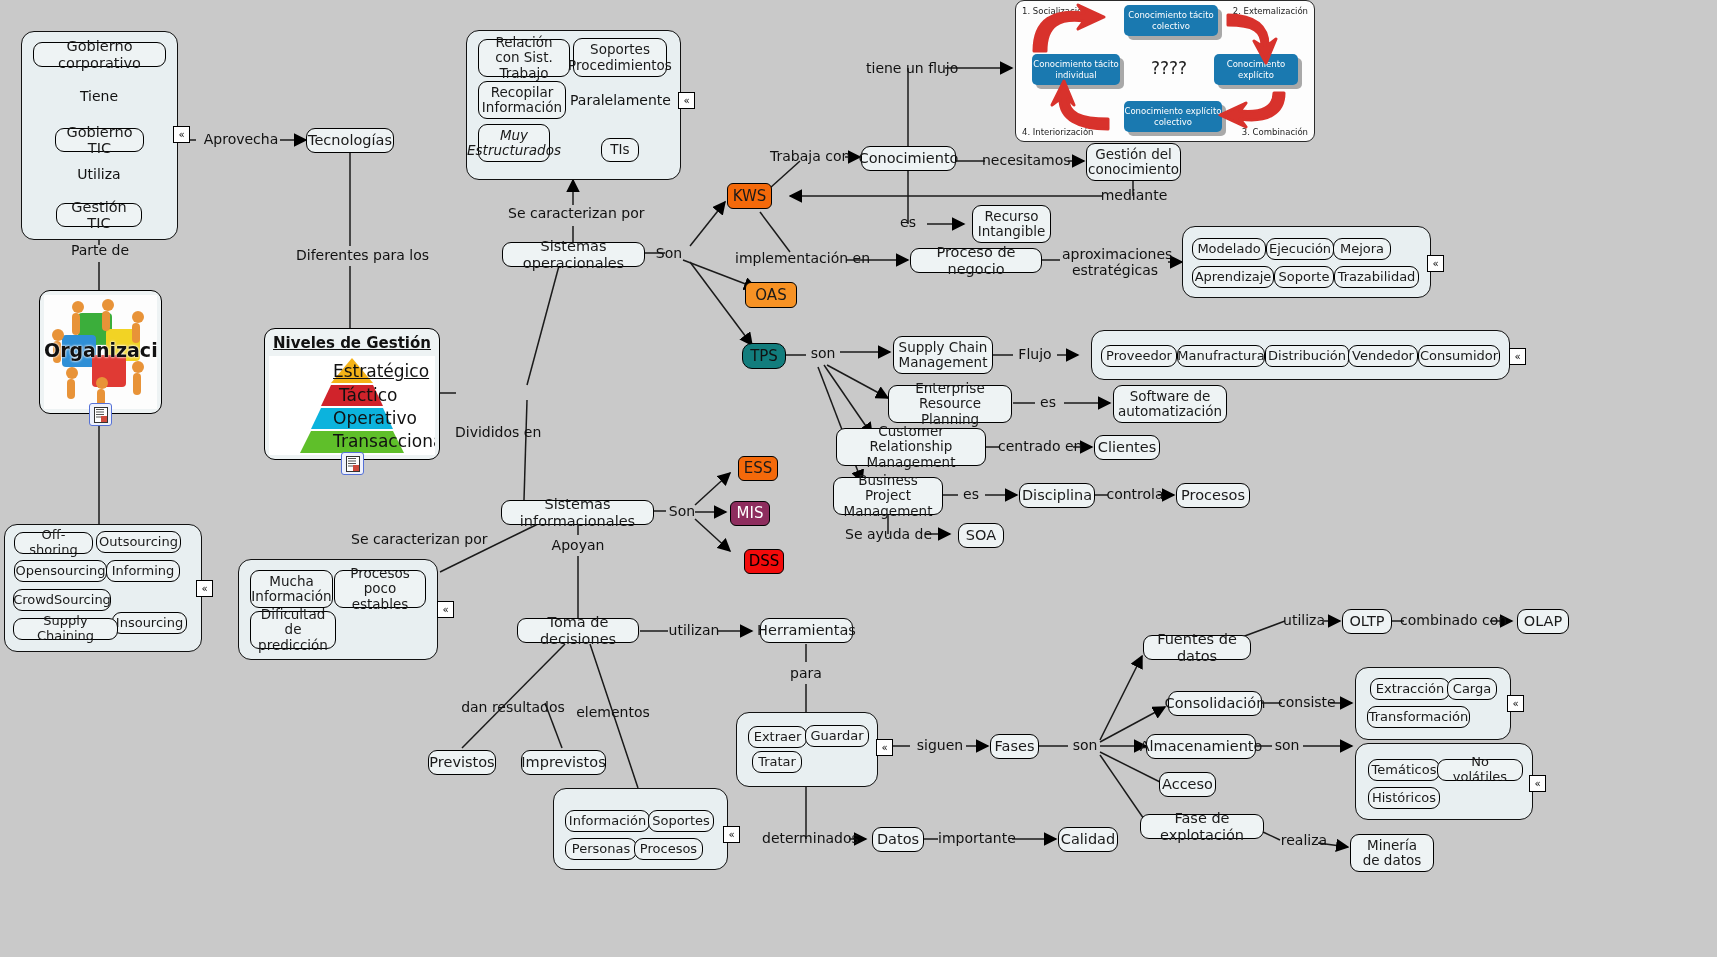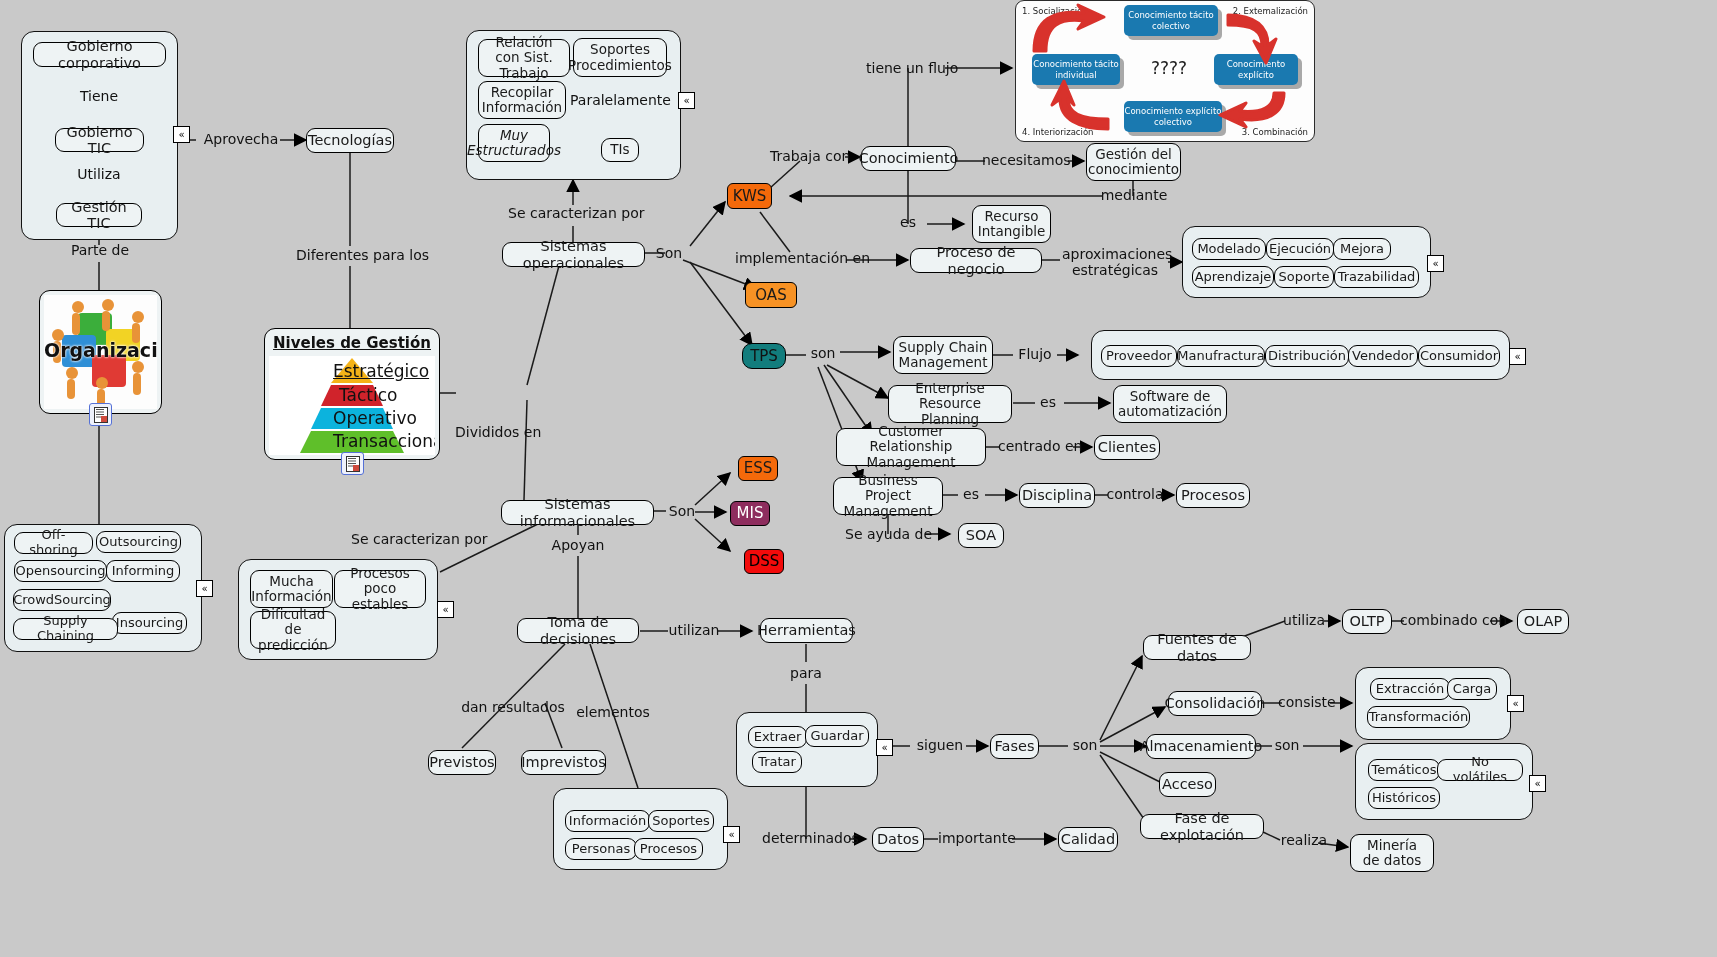--- a/index.html
+++ b/index.html
@@ -433,21 +433,21 @@
 
   <div class="lbl" style="left:806px;top:346px;width:34px;">son</div>
 
   <div class="node small" style="left:893px;top:336px;width:100px;height:38px;">Supply Chain Management</div>
 
   <div class="lbl" style="left:1013px;top:347px;width:44px;">Flujo</div>
 
   <div class="group" style="left:1091px;top:330px;width:419px;height:50px;"></div>
   <div class="node tiny" style="left:1101px;top:345px;width:76px;height:22px;">Proveedor</div>
   <div class="node tiny" style="left:1177px;top:345px;width:88px;height:22px;">Manufractura</div>
-  <div class="node tiny" style="left:1265px;top:345px;width:84px;height:22px;">Distribución</div>
+  <div class="node tiny" style="left:1265px;top:345px;width:84px;height:22px;border-radius:7px;">Distribución</div>
   <div class="node tiny" style="left:1348px;top:345px;width:70px;height:22px;">Vendedor</div>
   <div class="node tiny" style="left:1418px;top:345px;width:82px;height:22px;">Consumidor</div>
   <div class="badge-arrow" style="left:1509px;top:348px;">«</div>
 
   <div class="node small" style="left:888px;top:385px;width:124px;height:38px;">Enterprise Resource Planning</div>
   <div class="lbl" style="left:1035px;top:395px;width:26px;">es</div>
   <div class="node small" style="left:1113px;top:385px;width:114px;height:38px;">Software de automatización</div>
 
   <div class="node small" style="left:836px;top:428px;width:150px;height:38px;">Customer Relationship Management</div>
   <div class="lbl" style="left:998px;top:439px;width:78px;">centrado en</div>

